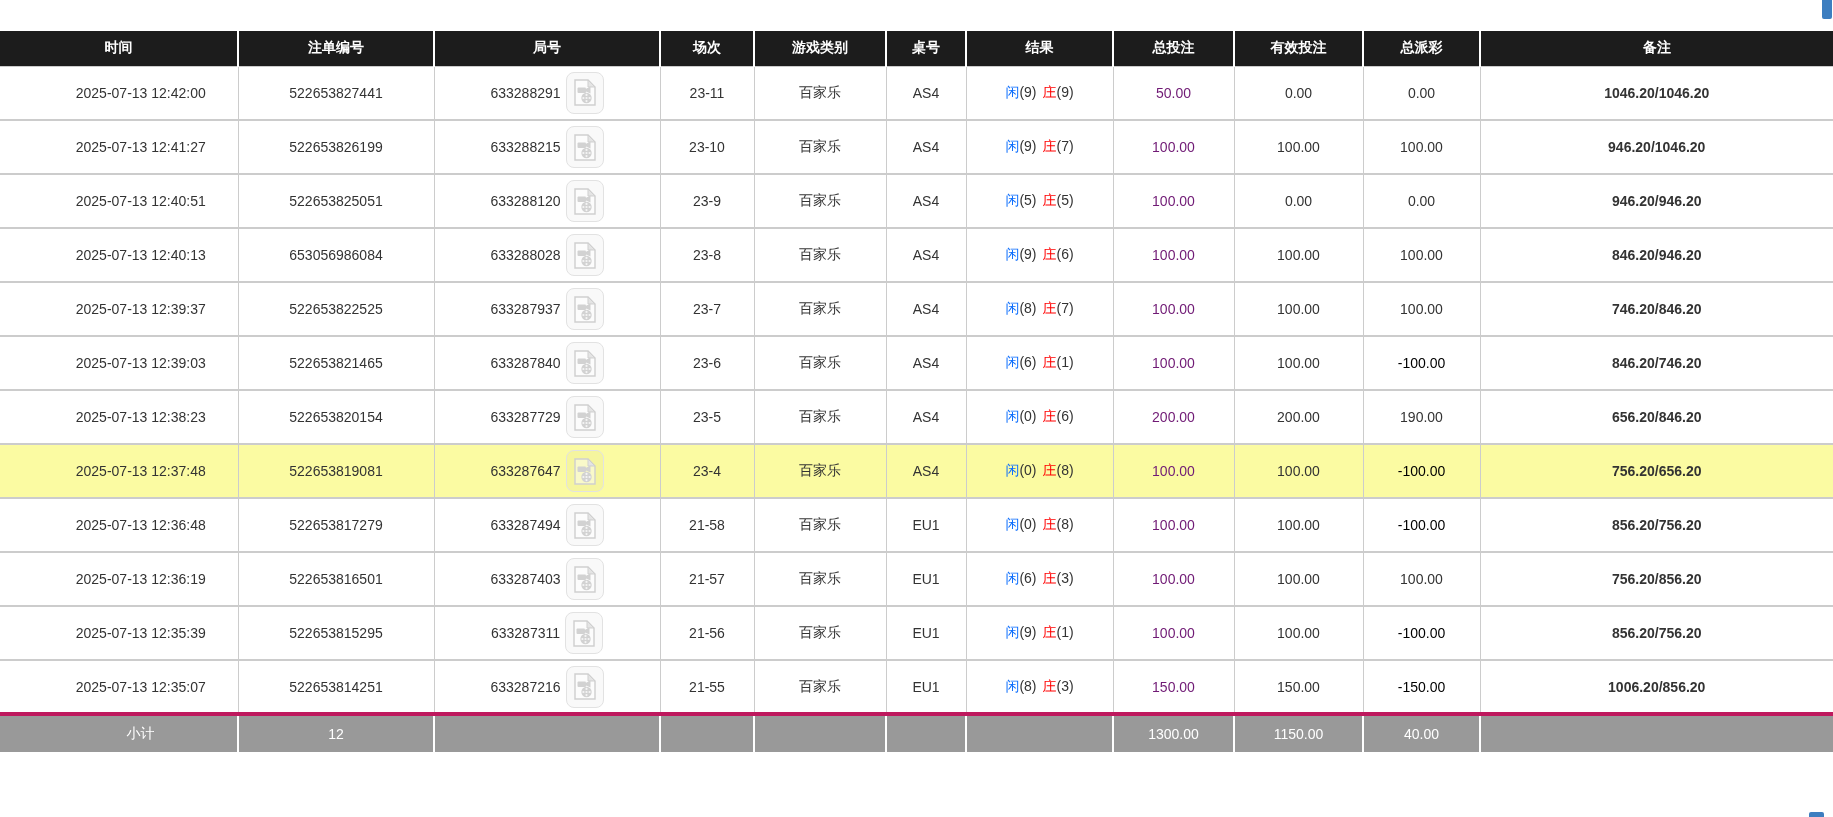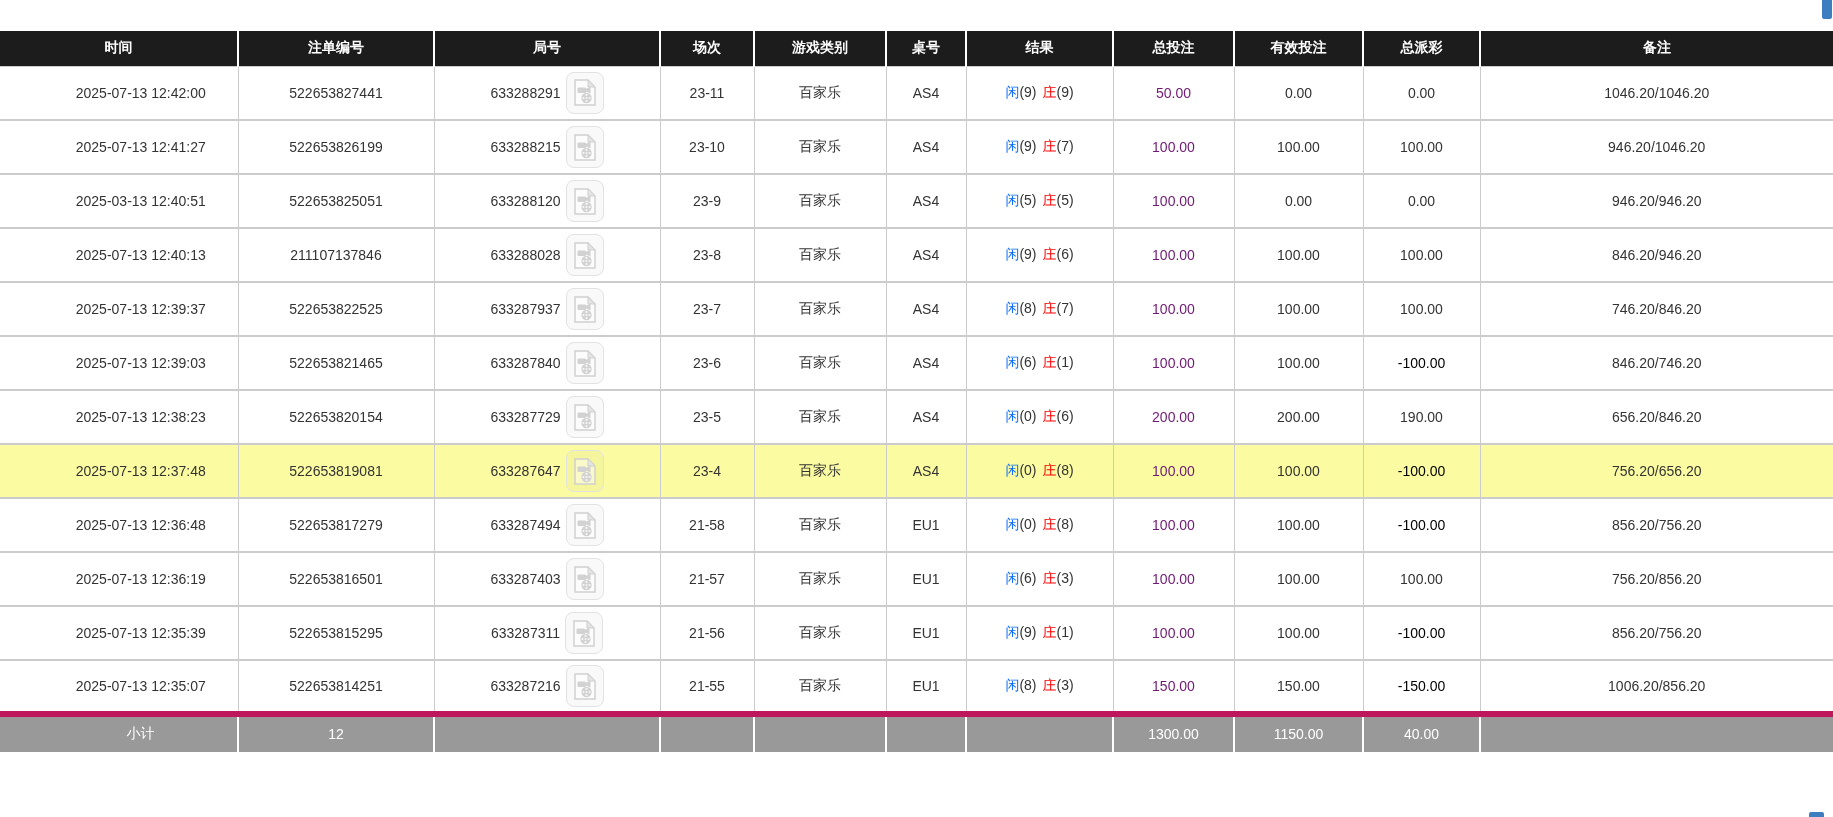--- a/index.html
+++ b/index.html
@@ -14,41 +14,41 @@
   col.c7 { width:147px; }  col.c8 { width:121px; }  col.c9 { width:129px; }
   col.c10 { width:117px; } col.c11 { width:353px; }
 
   th { background:#1c1c1c; color:#ffffff; font-weight:bold; font-size:14px;
        height:35px; text-align:center; border-right:2px solid #ffffff; }
   th:last-child { border-right:none; }
 
   td { height:54px; text-align:center; vertical-align:middle;
        border:1px solid #cccccc; border-bottom-width:2px; background:#ffffff; }
   td:first-child { border-left:none;padding-left:44px; }
-  td:last-child { border-right:none; }
+  td:last-child { border-right:none;font-weight:bold; }
 
   tr.highlight td { background:#fbfba2;margin-left:48px; }
 
   .blue-val { color:#701a75; }
   .neg { color:#000000; }
   .player { color:#0d6efd; }
   .banker { color:#ff0000; }
   .score { color:#333; }
   .result-gap { display:inline-block; width:6px; }
 
   .round-wrap { display:inline-flex; align-items:center; justify-content:center; gap:5px; }
   .video-btn { width:38px; height:42px; border:1px solid #e2e2e2; border-radius:8px;
                background:rgba(0,0,0,0.025); cursor:pointer; display:inline-flex;
                align-items:center; justify-content:center; padding:0; }
   .video-btn svg { display:block; }
 
   tr.footer td { background:#999999; color:#ffffff; height:39px;
                  border:none; border-right:2px solid #ffffff; border-bottom:3px solid #ffffff; }
   tr.footer td:last-child { border-right:none; }
-  tr.footer.first td { border-top:6px solid #be185d;margin-top:32px; }
+  tr.footer.first td { border-top:4px solid #be185d;margin-top:32px; }
 
   .float-btn-top { position:absolute; top:0; right:1px; width:10px; height:19px;
                    background:#3d7ec0; border-radius:0 0 2px 2px; border:none; cursor:pointer; }
   .float-btn-bottom { position:absolute; bottom:0; right:9px; width:15px; height:5px;
                       background:#3d7ec0; border-radius:2px 2px 0 0; border:none; cursor:pointer; }
 </style>
 </head>
 <body>
 
 <div class="page">
@@ -145,21 +145,21 @@
     <td>AS4</td>
     <td>
       <span class="player">闲</span><span class="score">(9)</span><span class="result-gap"></span><span class="banker">庄</span><span class="score">(7)</span>
     </td>
     <td class="blue-val">100.00</td>
     <td>100.00</td>
     <td>100.00</td>
     <td>946.20/1046.20</td>
   </tr>
         <tr>
-    <td>2025-03-13 12:40:51</td>
+    <td>2025-07-13 12:40:51</td>
     <td>522653825051</td>
     <td>
       <span class="round-wrap">
         <span>633288120</span>
         <button class="video-btn" title="">
           <svg width="22" height="27" viewBox="0 0 22 27">
             <path d="M1 1 h13 l7 7 v18 h-20 z" fill="rgba(255,255,255,0.45)" stroke="#cfcfcf" stroke-width="1.4"></path>
             <path d="M14 1 l7 7 h-7 z" fill="#e4e4e4" stroke="#cfcfcf" stroke-width="1"></path>
             <rect x="3.5" y="8.5" width="8.5" height="5.5" rx="1" fill="#d2d2d2"></rect>
             <path d="M12 9.8 l4.5 -2.2 v7 l-4.5 -2.2 z" fill="#d2d2d2"></path>
@@ -179,21 +179,21 @@
     <td>
       <span class="player">闲</span><span class="score">(5)</span><span class="result-gap"></span><span class="banker">庄</span><span class="score">(5)</span>
     </td>
     <td class="blue-val">100.00</td>
     <td>0.00</td>
     <td>0.00</td>
     <td>946.20/946.20</td>
   </tr>
         <tr>
     <td>2025-07-13 12:40:13</td>
-    <td>211107137846</td>
+    <td>653056986084</td>
     <td>
       <span class="round-wrap">
         <span>633288028</span>
         <button class="video-btn" title="">
           <svg width="22" height="27" viewBox="0 0 22 27">
             <path d="M1 1 h13 l7 7 v18 h-20 z" fill="rgba(255,255,255,0.45)" stroke="#cfcfcf" stroke-width="1.4"></path>
             <path d="M14 1 l7 7 h-7 z" fill="#e4e4e4" stroke="#cfcfcf" stroke-width="1"></path>
             <rect x="3.5" y="8.5" width="8.5" height="5.5" rx="1" fill="#d2d2d2"></rect>
             <path d="M12 9.8 l4.5 -2.2 v7 l-4.5 -2.2 z" fill="#d2d2d2"></path>
             <circle cx="12.5" cy="19" r="5.2" fill="#d2d2d2"></circle>

